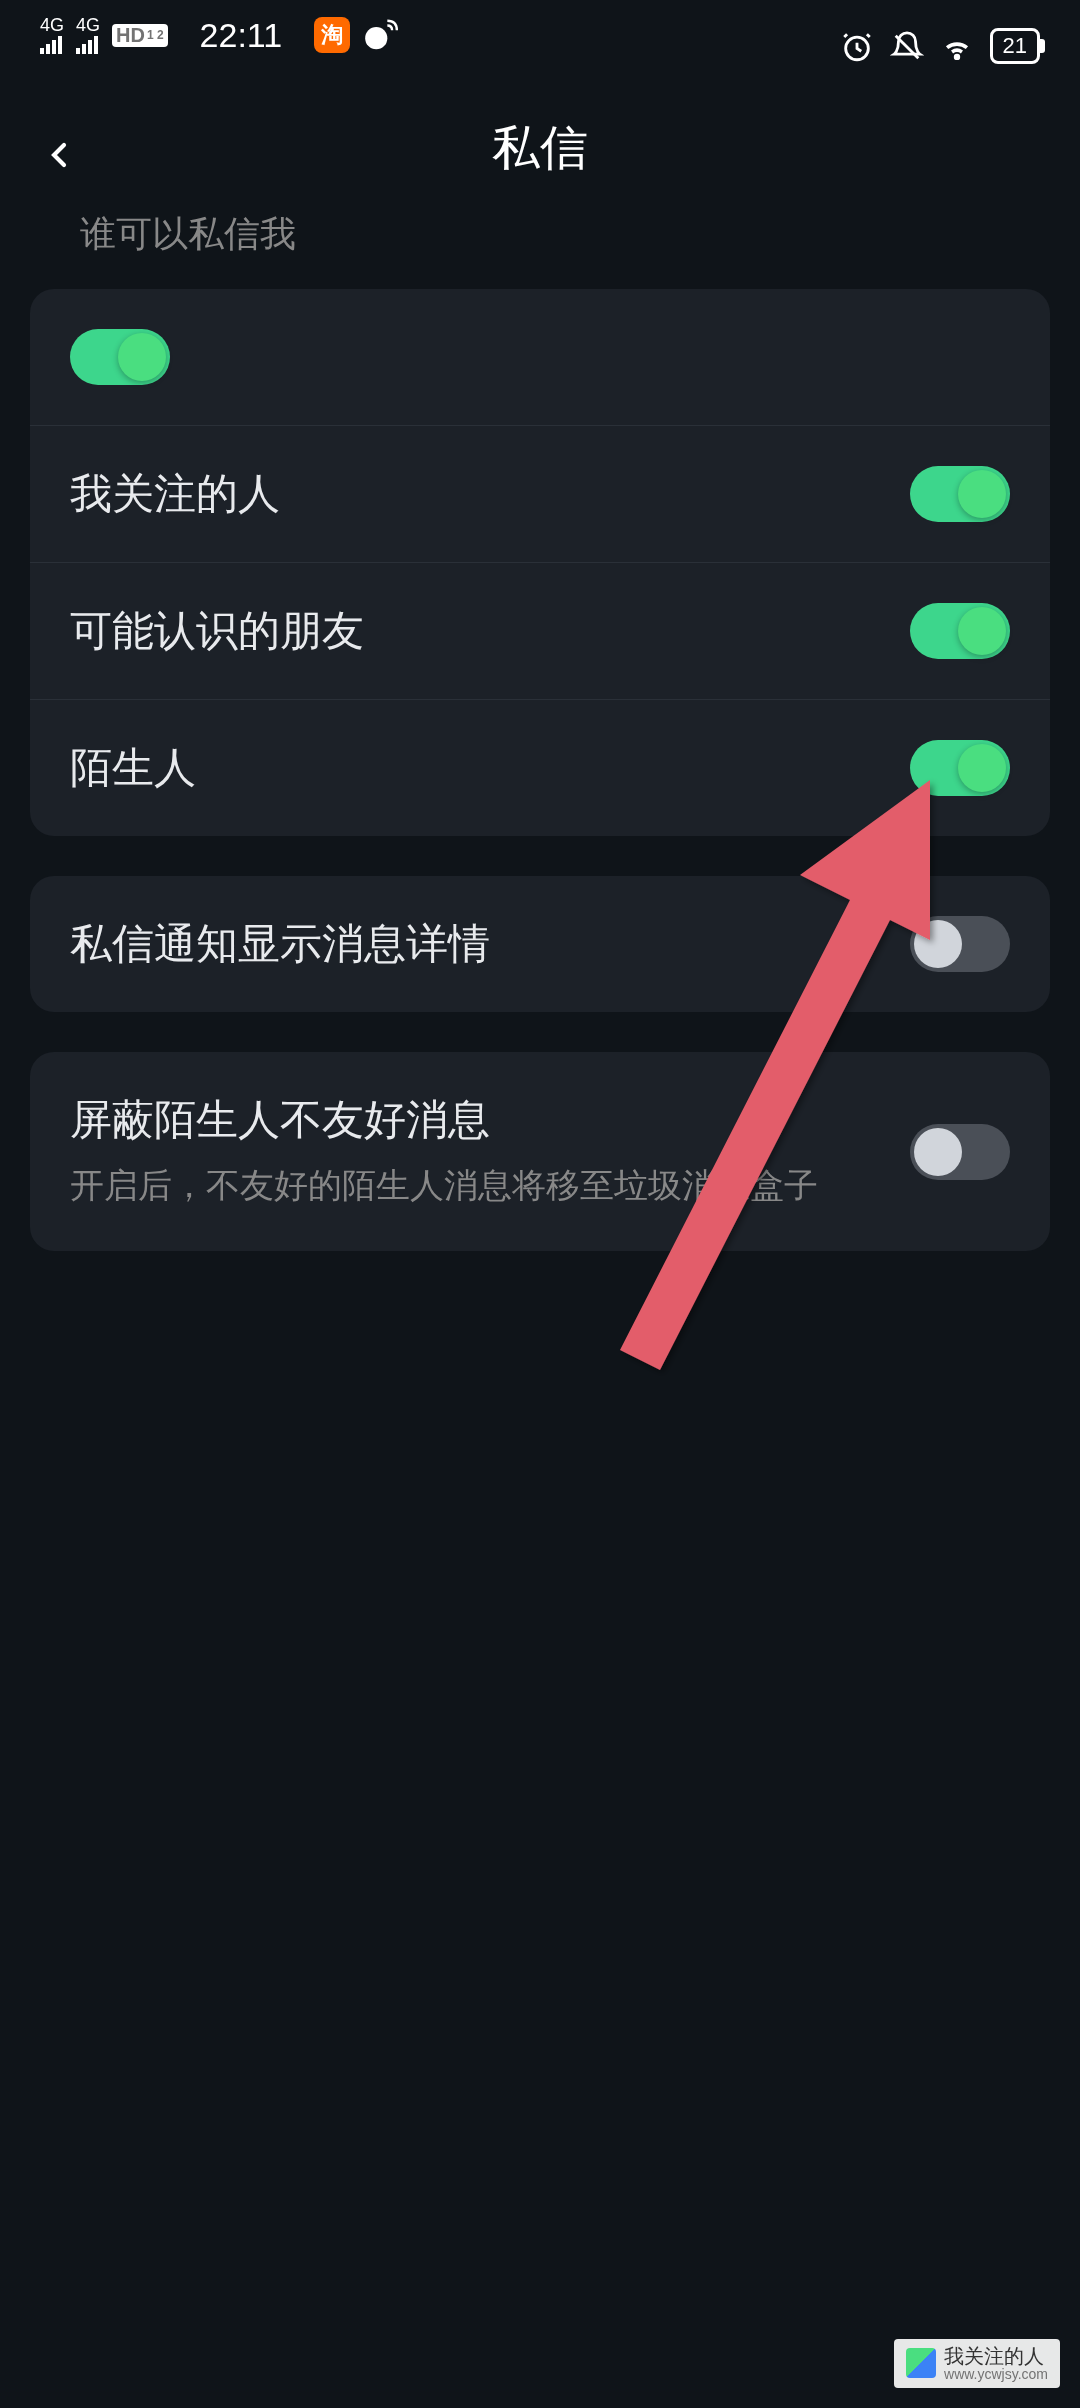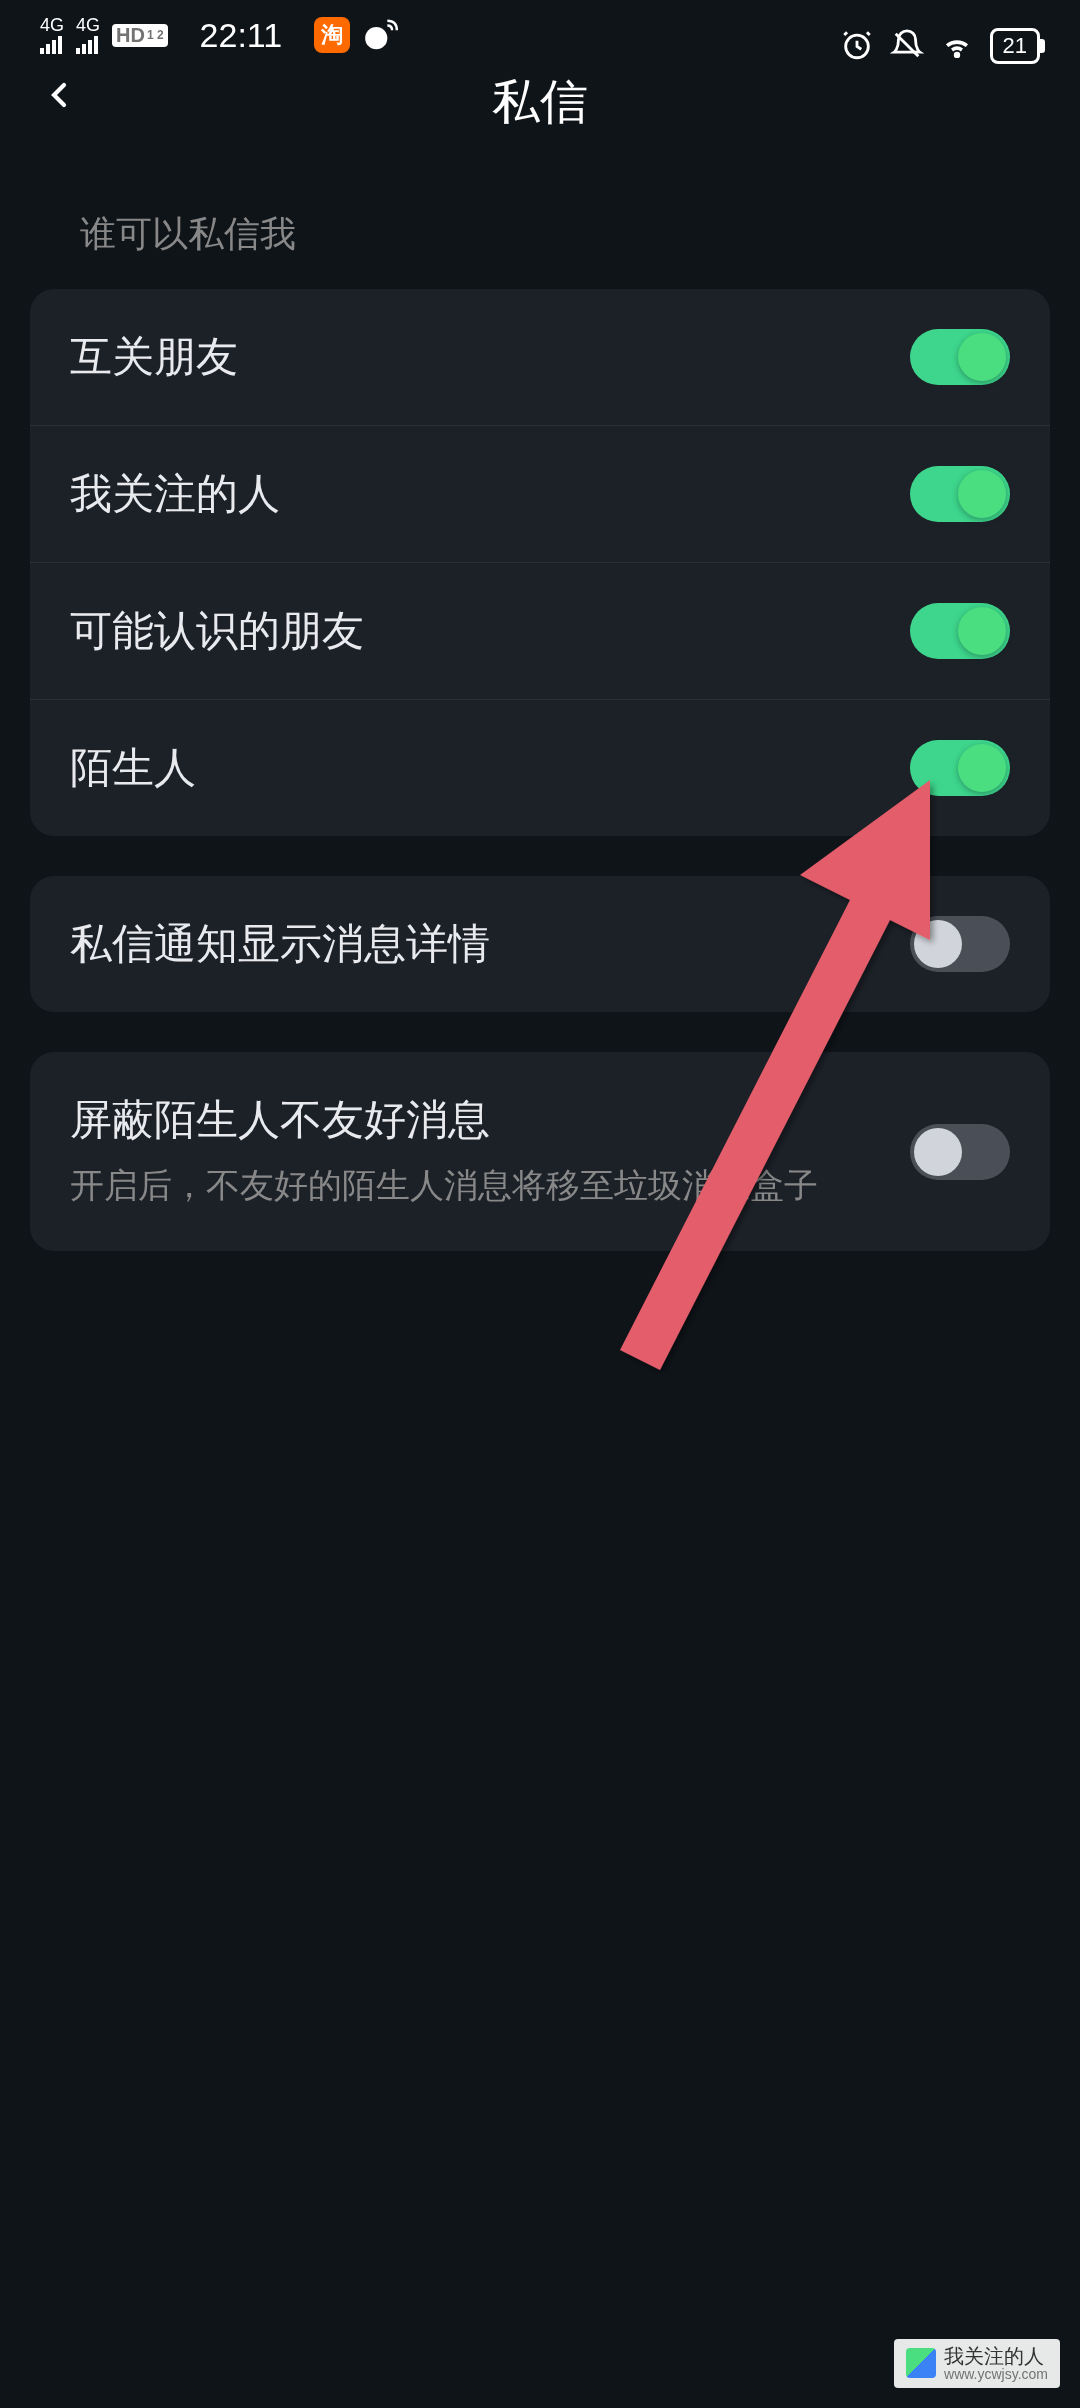--- a/index.html
+++ b/index.html
@@ -25,21 +25,21 @@
       color: #fff;
       font-size: 28px;
     }
     .status-left {
       display: flex;
       align-items: center;
       gap: 12px;
     }
     .status-right {
       display: flex;
-      align-items: flex-start;
+      align-items: flex-end;
       gap: 16px;
       margin-top: 22px;
     }
     .signal-indicator {
       display: flex;
       flex-direction: column;
       align-items: flex-start;
       font-size: 18px;
       line-height: 1;
     }
@@ -96,21 +96,21 @@
       top: 50%;
       transform: translateY(-50%);
       width: 5px;
       height: 14px;
       background: #fff;
       border-radius: 0 3px 3px 0;
     }
     .nav-header {
       height: 110px;
       display: flex;
-      align-items: flex-start;
+      align-items: flex-end;
       position: relative;
       padding: 0 34px;
     }
     .back-btn {
       width: 50px;
       height: 50px;
       display: flex;
       align-items: center;
       justify-content: center;
     }
@@ -282,23 +282,20 @@
       <path d="M15 18l-6-6 6-6"></path>
     </svg>
   </div>
   <div class="nav-title">私信</div>
 </div>
 
 <div class="section-header">谁可以私信我</div>
 
 <div class="settings-group">
   <div class="settings-row">
-    <div class="row-content">
-      <div class="row-label">互关朋友</div>
-    </div>
     <div class="toggle toggle-on">
       <div class="toggle-knob"></div>
     </div>
   </div>
   <div class="settings-row">
     <div class="row-content">
       <div class="row-label">我关注的人</div>
     </div>
     <div class="toggle toggle-on">
       <div class="toggle-knob"></div>

